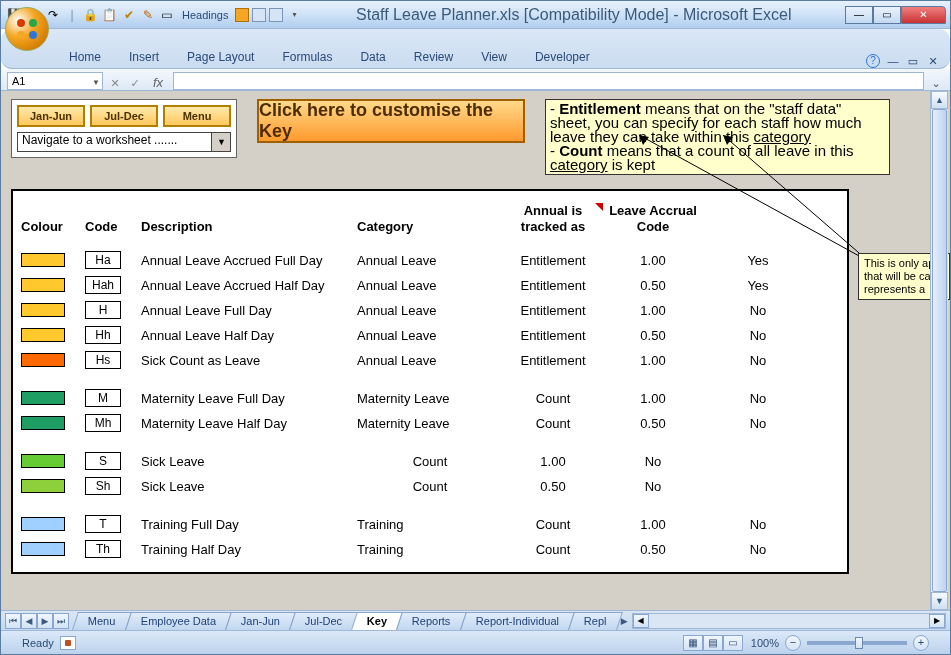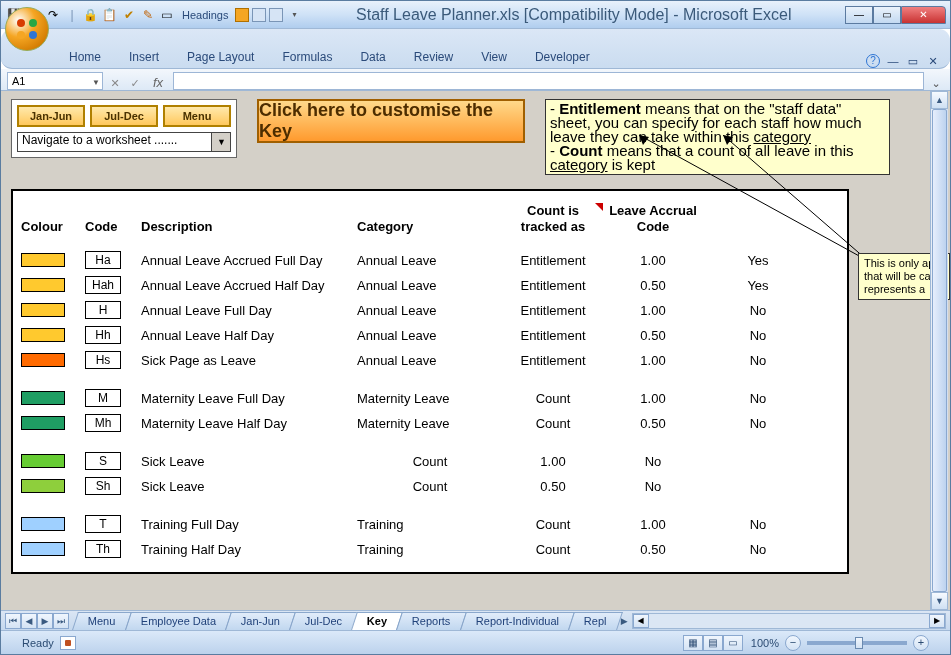--- a/index.html
+++ b/index.html
@@ -188,21 +188,21 @@
       <div>that will be ca</div>
       <div>represents a</div>
     </div>
 
     <div class="key-table">
       <div class="kt-head">
         <div>Colour</div>
         <div>Code</div>
         <div>Description</div>
         <div>Category</div>
-        <div class="c5 tri"><span>Count is</span><br><span>tracked as</span></div>
+        <div class="c5 tri"><span>Annual is</span><br><span>tracked as</span></div>
         <div class="c7"><span>Leave Accrual</span><br><span>Code</span></div>
       </div>
       <div class="kt-body" id="kt-body">
           <div class="kt-row">
             <div>
               <div class="kt-swatch" style="background:#ffc92e"></div>
             </div>
             <div>
               <div class="kt-code">Ha</div>
             </div>
@@ -251,21 +251,21 @@
             <div class="c6">0.50</div>
             <div class="c7">No</div>
           </div>
           <div class="kt-row">
             <div>
               <div class="kt-swatch" style="background:#ff6a00"></div>
             </div>
             <div>
               <div class="kt-code">Hs</div>
             </div>
-            <div>Sick Page as Leave</div>
+            <div>Sick Count as Leave</div>
             <div>Annual Leave</div>
             <div class="c5">Entitlement</div>
             <div class="c6">1.00</div>
             <div class="c7">No</div>
           </div>
           <div class="kt-group-gap"></div>
           <div class="kt-row">
             <div>
               <div class="kt-swatch" style="background:#1f9e63"></div>
             </div>

